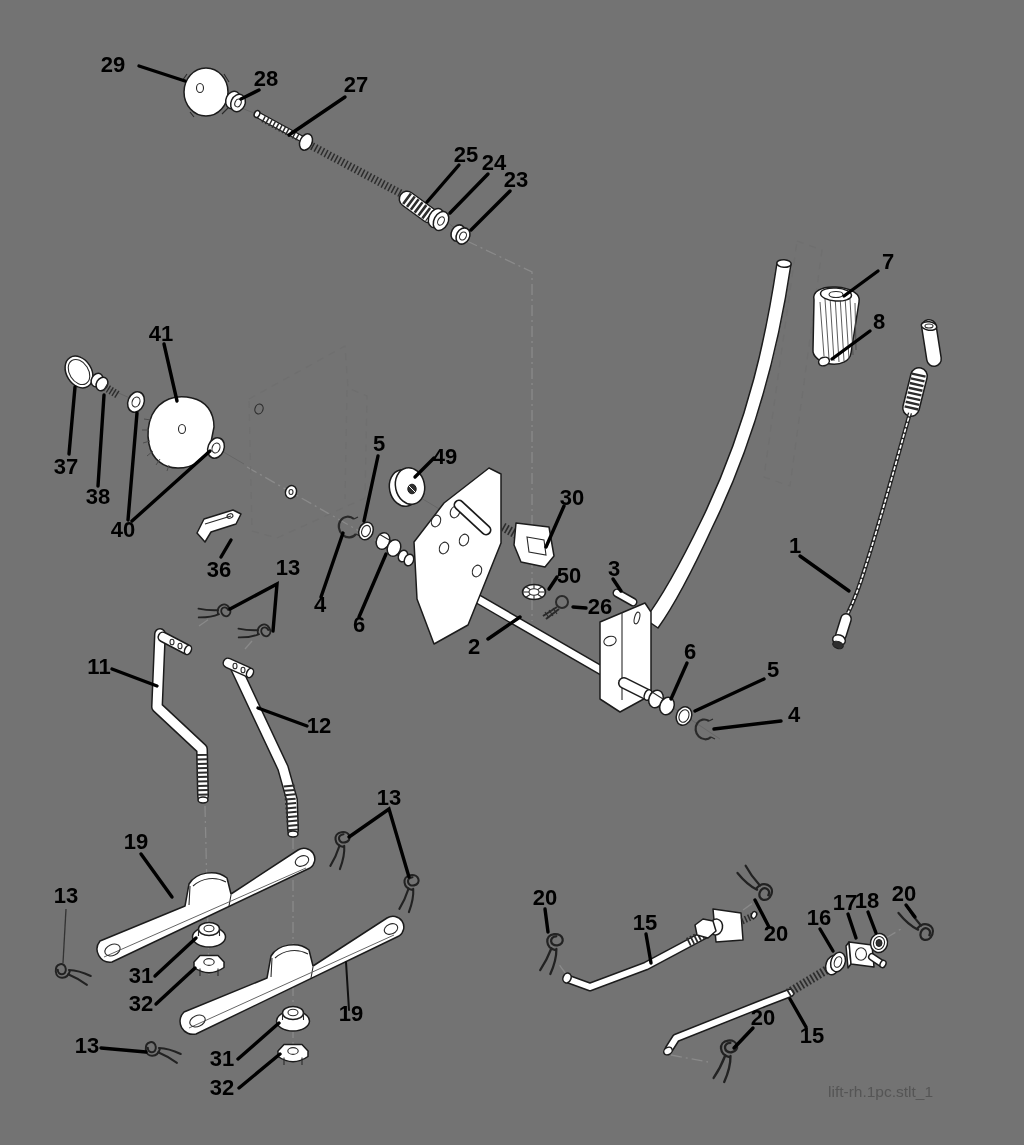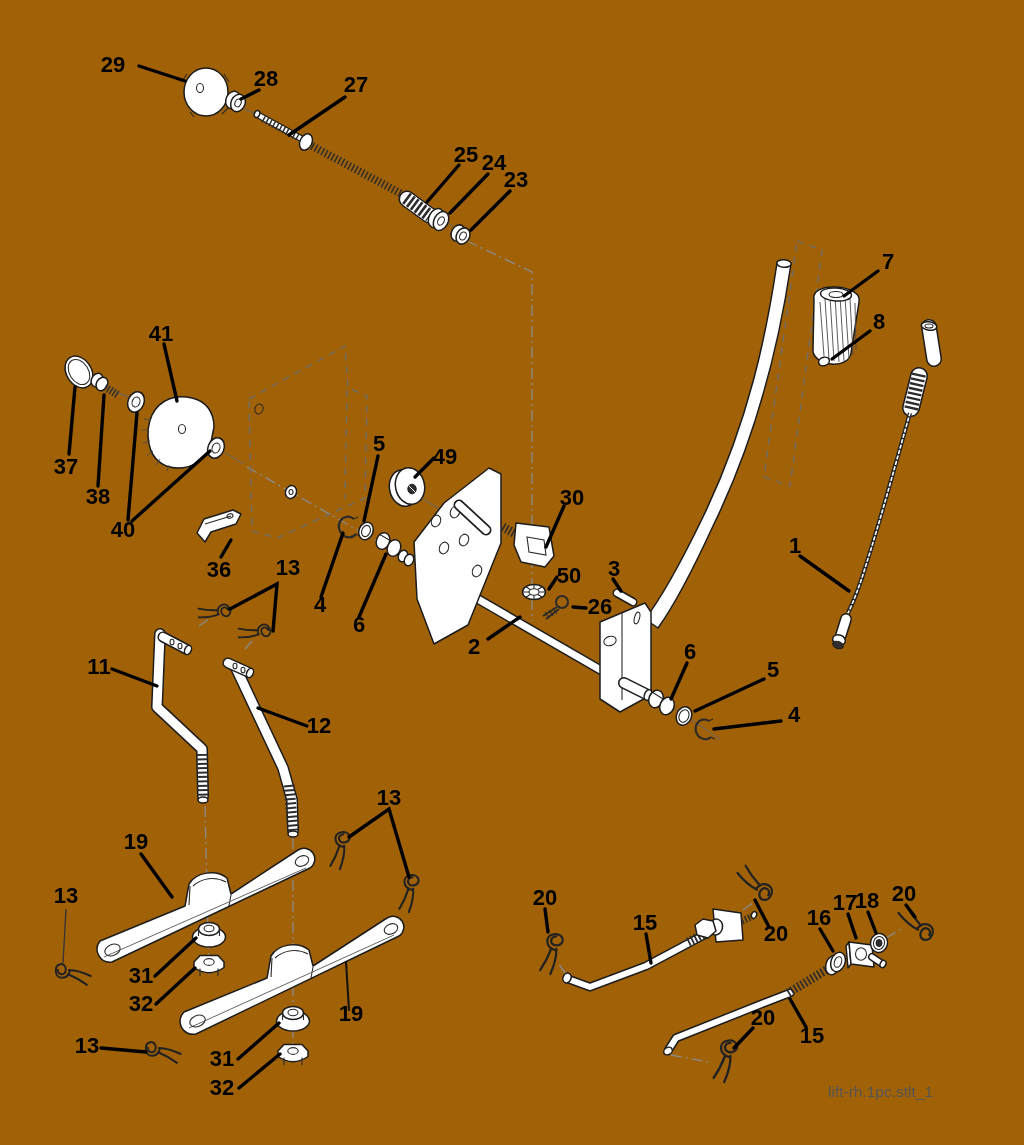--- a/index.html
+++ b/index.html
@@ -1,16 +1,16 @@
 <!DOCTYPE html>
 <html><head>
 <meta charset="utf-8">
 <style>
   html,body{margin:0;padding:0;background:#fff;}
-  .stage{position:relative;width:1024px;height:1145px;background:#a16207;overflow:hidden;
+  .stage{position:relative;width:1024px;height:1145px;background:#737373;overflow:hidden;
          font-family:"Liberation Sans",sans-serif;}
   svg{position:absolute;left:0;top:0;}
   .p   {fill:#fff;stroke:#1c1c1c;stroke-width:1.5;stroke-linejoin:round;}
   .pd  {fill:#2e2e2e;stroke:#1c1c1c;stroke-width:1;}
   .t   {fill:none;stroke:#2a2a2a;stroke-width:1.1;}
   .tg  {fill:none;stroke:#666;stroke-width:1;}
   .dd  {fill:none;stroke:#8a8a8a;stroke-width:1.3;stroke-dasharray:11 4 2 4;}
   .dash{fill:none;stroke:#6f6f6f;stroke-width:1.3;stroke-dasharray:7 6;}
   .po  {fill:none;stroke:#1c1c1c;stroke-linecap:round;stroke-linejoin:round;}
   .pi  {fill:none;stroke:#fff;stroke-linecap:round;stroke-linejoin:round;}

